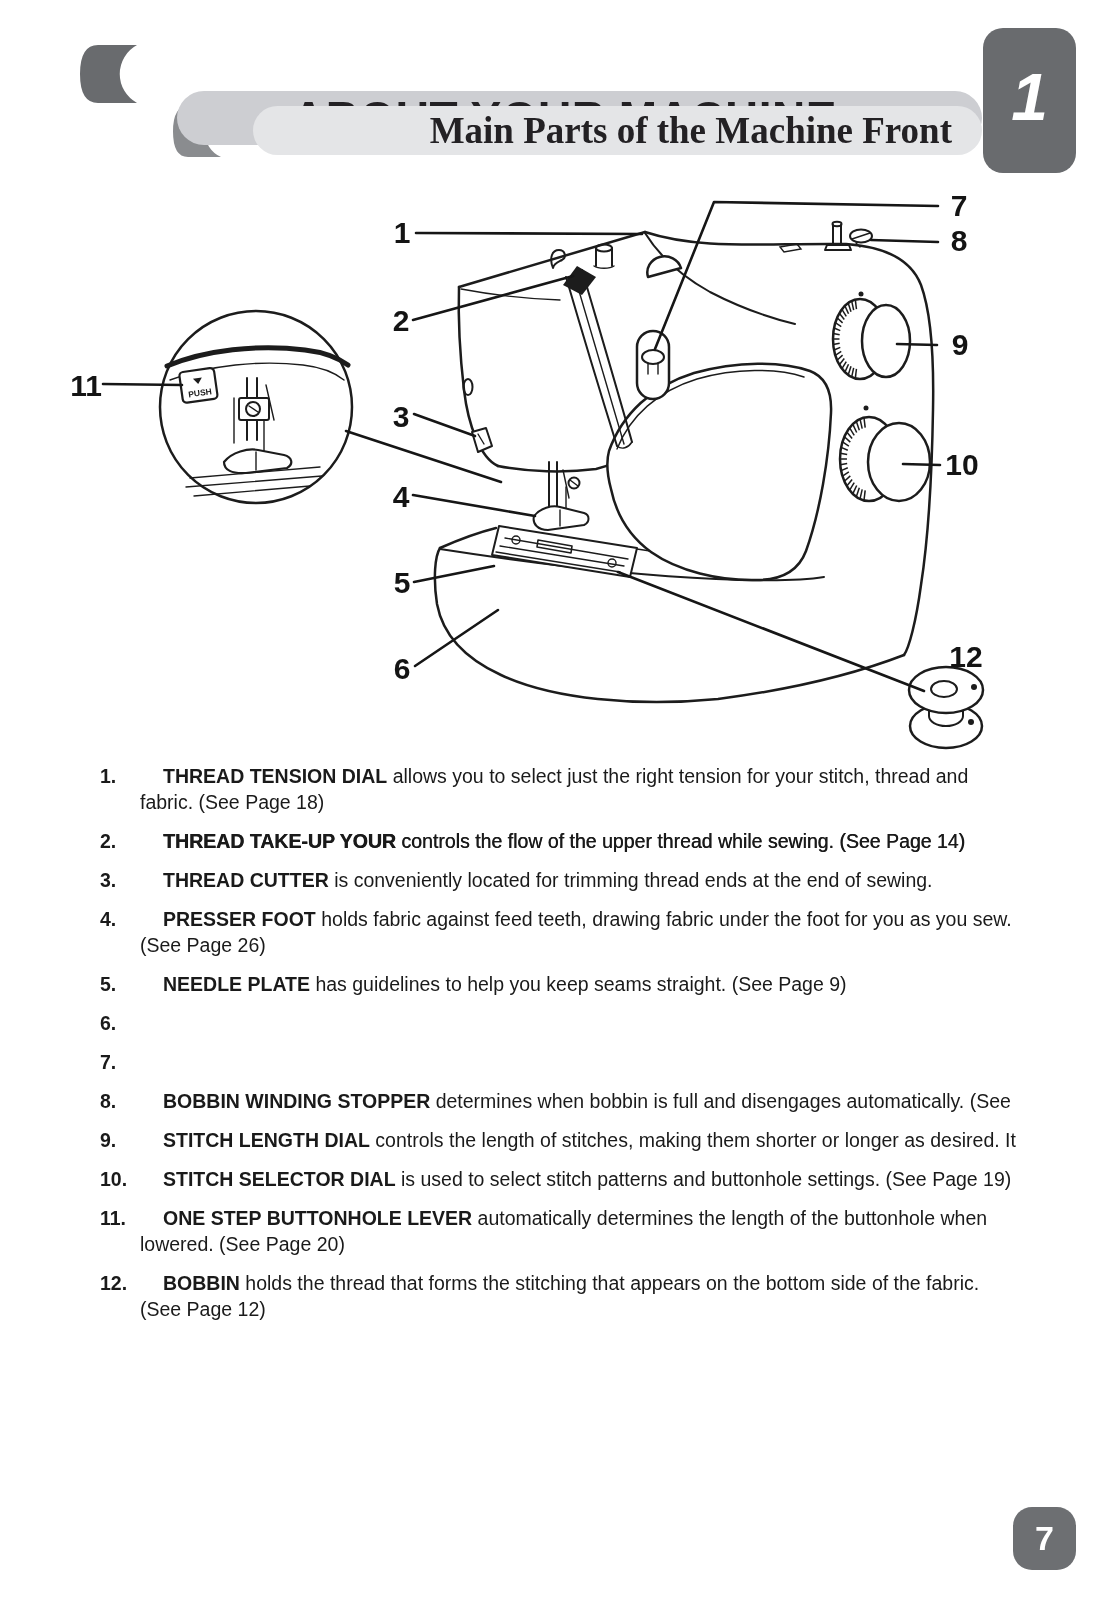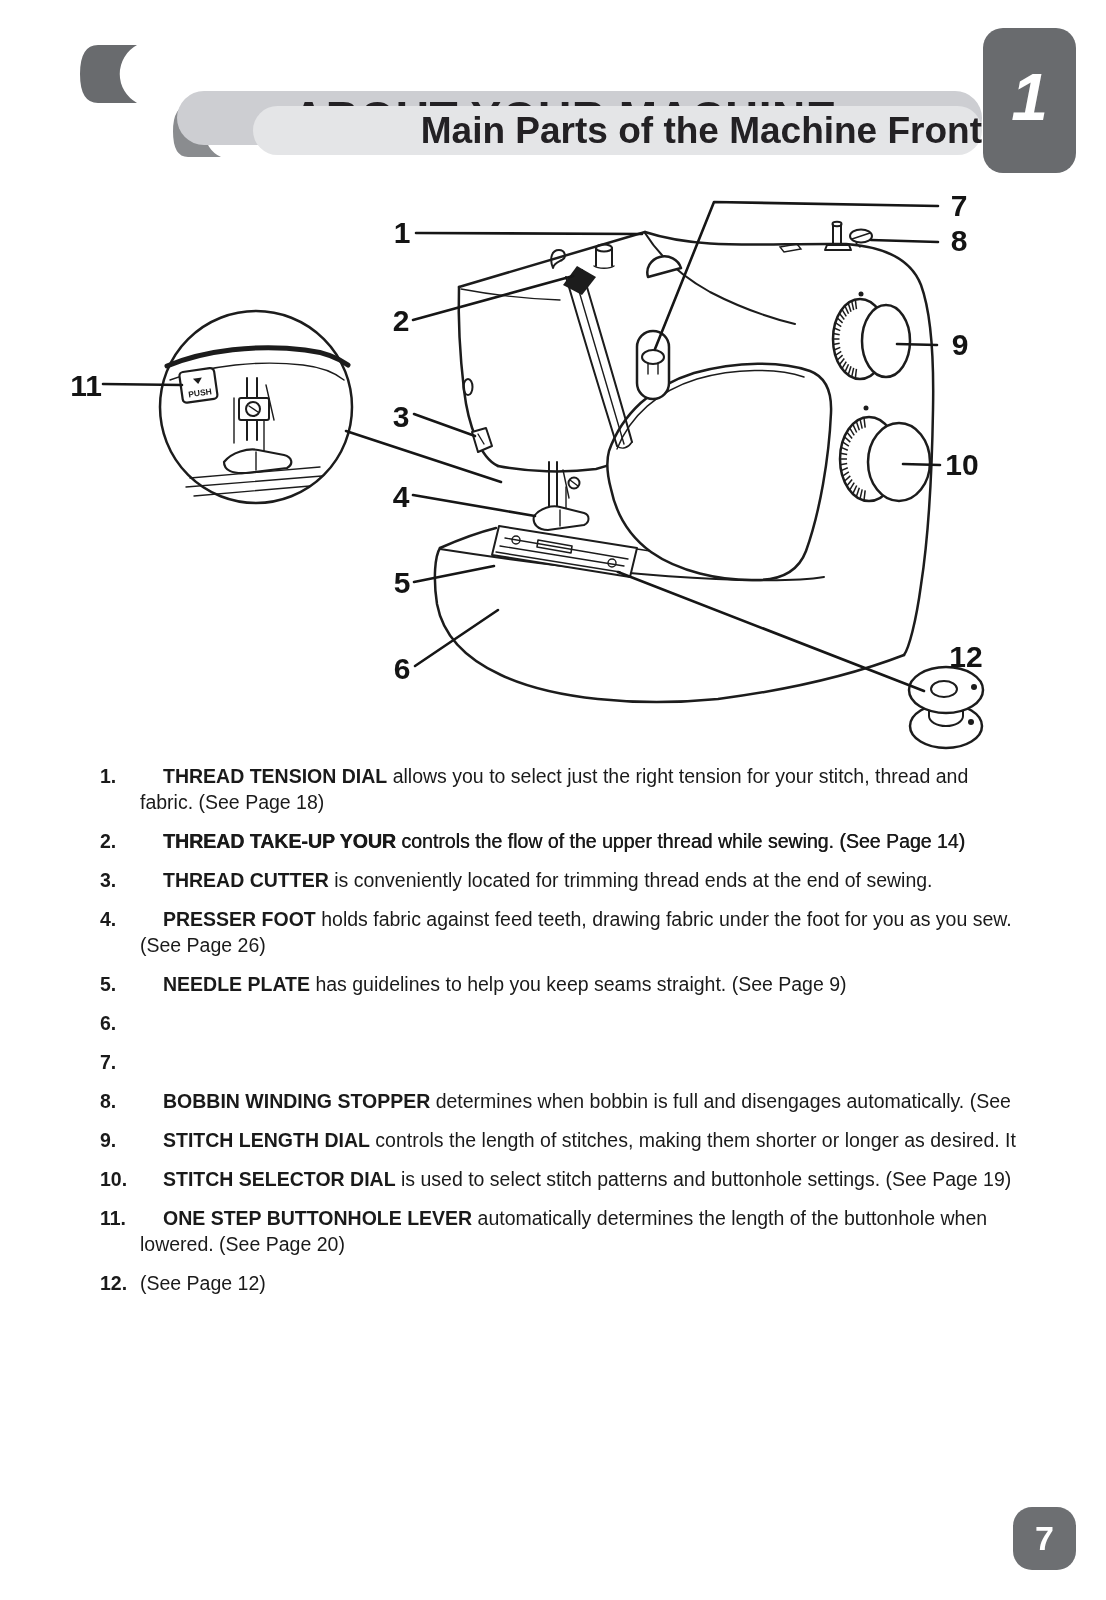--- a/index.html
+++ b/index.html
@@ -4,21 +4,21 @@
 <style>
   html,body{margin:0;padding:0;background:#ffffff;}
   body{width:1106px;height:1600px;position:relative;font-family:"Liberation Sans",sans-serif;color:#1a1a1a;overflow:hidden;}
 
   
   .hdr-bar1{position:absolute;left:177px;top:47px;width:805px;height:54px;background:#cdced2;border-radius:27px;
             display:flex;align-items:center;justify-content:center;padding-right:0;margin-top:44px;}
   .hdr-bar1 .t{font-size:46px;font-weight:700;color:#232124;letter-spacing:.5px;padding-right:30px;}
   .hdr-bar2{position:absolute;left:253px;top:106px;width:729px;height:49px;background:#e4e5e7;border-radius:25px;
             display:flex;align-items:center;justify-content:flex-end;}
-  .hdr-bar2 .t{font-size:37px;font-weight:700;color:#232124;}
+  .hdr-bar2 .t{font-size:37px;font-weight:700;color:#232124;padding-right:30px;font-family:Liberation Serif, serif;}
   .chapter-tab{position:absolute;left:983px;top:28px;width:93px;height:145px;background:#696b6e;border-radius:20px;
             display:flex;align-items:center;justify-content:center;}
   .chapter-tab .n{font-size:66px;font-weight:700;font-style:italic;color:#ffffff;transform:translateY(-4px);}
   .crest{position:absolute;}
 
   
   .figure{position:absolute;left:0;top:180px;width:1106px;height:580px;}
   svg .ln{stroke:#1c1c1c;fill:none;stroke-width:2.5;stroke-linecap:round;stroke-linejoin:round;}
   svg .thin{stroke:#1c1c1c;fill:none;stroke-width:1.4;stroke-linecap:round;}
   svg .wfill{fill:#ffffff;}
@@ -343,20 +343,21 @@
     <span class="part-num">11.</span>
     <div class="part-text">
       <div class="part-line"><span class="part-name">ONE STEP BUTTONHOLE LEVER</span><span class="line0-rest"> automatically determines the length of the buttonhole when</span></div>
       <div class="part-line2">lowered. (See Page 20)</div>
     </div>
   </div>
 
   <div class="part">
     <span class="part-num">12.</span>
     <div class="part-text">
+      <div class="part-line"><span class="part-name">BOBBIN</span><span class="line0-rest"> holds the thread that forms the stitching that appears on the bottom side of the fabric.</span></div>
       <div class="part-line2">(See Page 12)</div>
     </div>
   </div>
 </div>
 
 <div class="page-badge">
   <div class="n">7</div>
 </div>
 
 </body></html>

